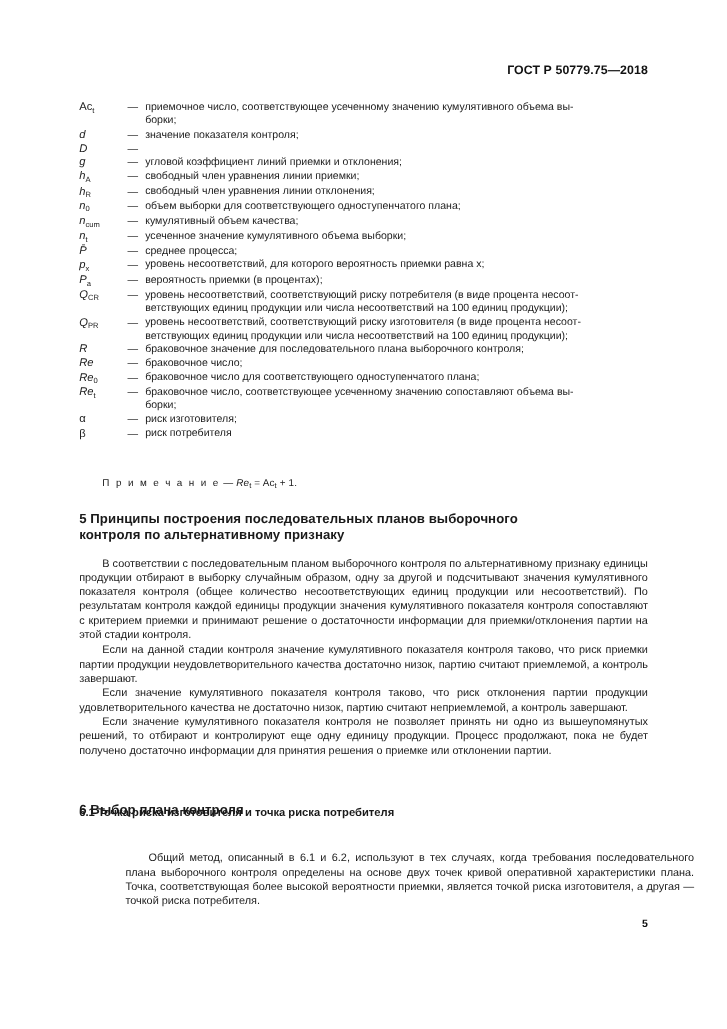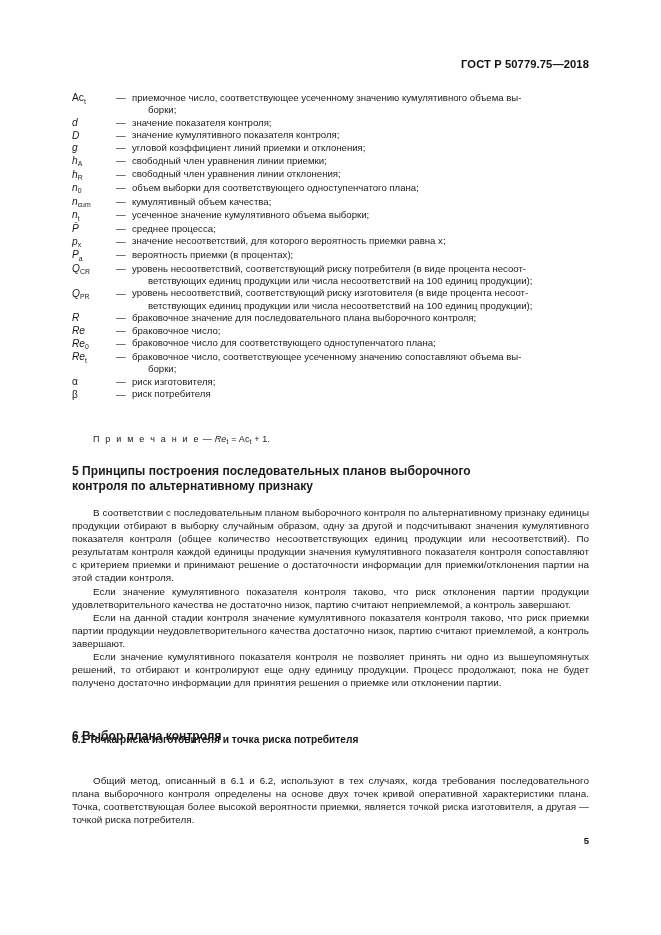--- a/index.html
+++ b/index.html
@@ -68,21 +68,20 @@
     padding-top: 0.3px;
   }
   .defrow .txt {
     flex: 1 1 auto;
     text-align: justify;
     text-justify: inter-word;
     hyphens: none;
   }
   .defrow .txt .l2 {
     display: block;
-    margin-left: 16px;
   }
   sub {
     font-size: 6.9px;
     vertical-align: baseline;
     position: relative;
     top: 2.3px;
     font-style: normal;
   }
 
   .note {
@@ -126,21 +125,21 @@
   .body {
     position: absolute;
     left: 72px;
     width: 517px;
     font-size: 9.9px;
     line-height: 13.1px;
     text-align: justify;
     text-justify: inter-word;
   }
   #block5 { top: 506px; }
-  #block61 { top: 774px; }
+  #block61 { top: 774px; margin-left: 42px; }
   .body p {
     margin: 0;
     text-indent: 21px;
   }
 
   
   .folio {
     position: absolute;
     left: 0;
     top: 835px;
@@ -165,21 +164,20 @@
         <div class="txt"><span>приемочное число, соответствующее усеченному значению кумулятивного объема вы-</span><span class="l2">борки;</span></div>
       </div>
       <div class="defrow">
         <div class="sym">d</div>
         <div class="dash">—</div>
         <div class="txt"><span>значение показателя контроля;</span></div>
       </div>
       <div class="defrow">
         <div class="sym">D</div>
         <div class="dash">—</div>
-        <div class="txt"><span> значение кумулятивного показателя контроля;</span></div>
       </div>
       <div class="defrow">
         <div class="sym">g</div>
         <div class="dash">—</div>
         <div class="txt"><span>угловой коэффициент линий приемки и отклонения;</span></div>
       </div>
       <div class="defrow">
         <div class="sym">h<sub>A</sub></div>
         <div class="dash">—</div>
         <div class="txt"><span>свободный член уравнения линии приемки;</span></div>
@@ -205,21 +203,21 @@
         <div class="txt"><span>усеченное значение кумулятивного объема выборки;</span></div>
       </div>
       <div class="defrow">
         <div class="sym">P̄</div>
         <div class="dash">—</div>
         <div class="txt"><span>среднее процесса;</span></div>
       </div>
       <div class="defrow">
         <div class="sym">p<sub>x</sub></div>
         <div class="dash">—</div>
-        <div class="txt"><span>значение несоответствий, для которого вероятность приемки равна x;</span></div>
+        <div class="txt"><span>уровень несоответствий, для которого вероятность приемки равна x;</span></div>
       </div>
       <div class="defrow">
         <div class="sym">P<sub>a</sub></div>
         <div class="dash">—</div>
         <div class="txt"><span>вероятность приемки (в процентах);</span></div>
       </div>
       <div class="defrow">
         <div class="sym">Q<sub>CR</sub></div>
         <div class="dash">—</div>
         <div class="txt"><span>уровень несоответствий, соответствующий риску потребителя (в виде процента несоот-</span><span class="l2">ветствующих единиц продукции или числа несоответствий на 100 единиц продукции);</span></div>
@@ -265,22 +263,22 @@
     <span class="spaced">П р и м е ч а н и е</span><span>&nbsp;</span><span>—</span>&nbsp;<i>Re</i><sub>t</sub><span> = Ac</span><sub>t</sub><span> + 1.</span>
   </div>
 
   <h2 class="sect" id="sect5">
     <span>5  Принципы построения последовательных планов выборочного</span><br>
     <span>контроля по альтернативному признаку</span>
   </h2>
 
   <div class="body" id="block5">
       <p>В соответствии с последовательным планом выборочного контроля по альтернативному признаку единицы продукции отбирают в выборку случайным образом, одну за другой и подсчитывают значения кумулятивного показателя контроля (общее количество несоответствующих единиц продукции или несоответствий). По результатам контроля каждой единицы продукции значения кумулятивного показателя контроля сопоставляют с критерием приемки и принимают решение о достаточности информации для приемки/отклонения партии на этой стадии контроля.</p>
+      <p>Если на данной стадии контроля значение кумулятивного показателя контроля таково, что риск приемки партии продукции неудовлетворительного качества достаточно низок, партию считают приемлемой, а контроль завершают.</p>
       <p>Если значение кумулятивного показателя контроля таково, что риск отклонения партии продукции удовлетворительного качества не достаточно низок, партию считают неприемлемой, а контроль завершают.</p>
-      <p>Если на данной стадии контроля значение кумулятивного показателя контроля таково, что риск приемки партии продукции неудовлетворительного качества достаточно низок, партию считают приемлемой, а контроль завершают.</p>
       <p>Если значение кумулятивного показателя контроля не позволяет принять ни одно из вышеупомянутых решений, то отбирают и контролируют еще одну единицу продукции. Процесс продолжают, пока не будет получено достаточно информации для принятия решения о приемке или отклонении партии.</p>
     </div>
 
   <h2 class="sect" id="sect6">6  Выбор плана контроля</h2>
 
   <h3 class="subsect" id="sub61">6.1  Точка риска изготовителя и точка риска потребителя</h3>
 
   <div class="body" id="block61">
       <p>Общий метод, описанный в 6.1 и 6.2, используют в тех случаях, когда требования последовательного плана выборочного контроля определены на основе двух точек кривой оперативной характеристики плана. Точка, соответствующая более высокой вероятности приемки, является точкой риска изготовителя, а другая — точкой риска потребителя.</p>
     </div>

